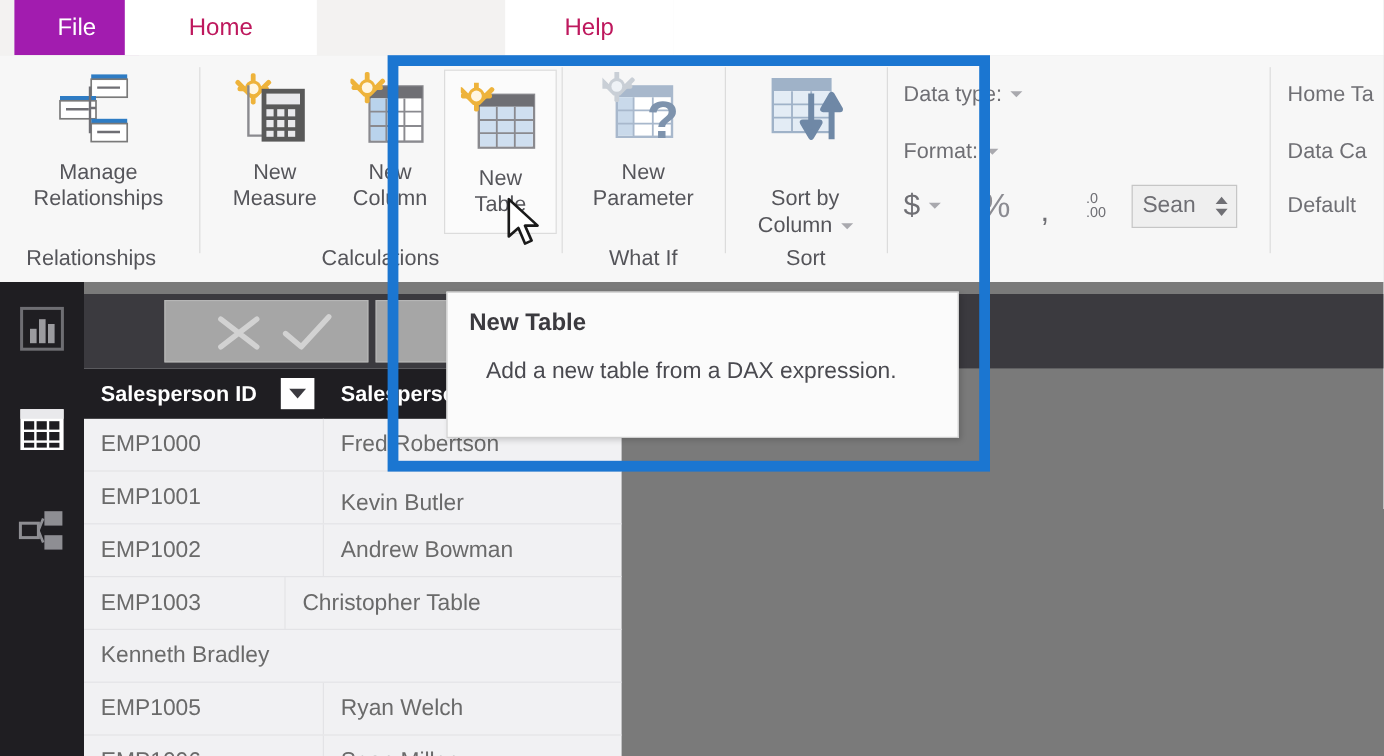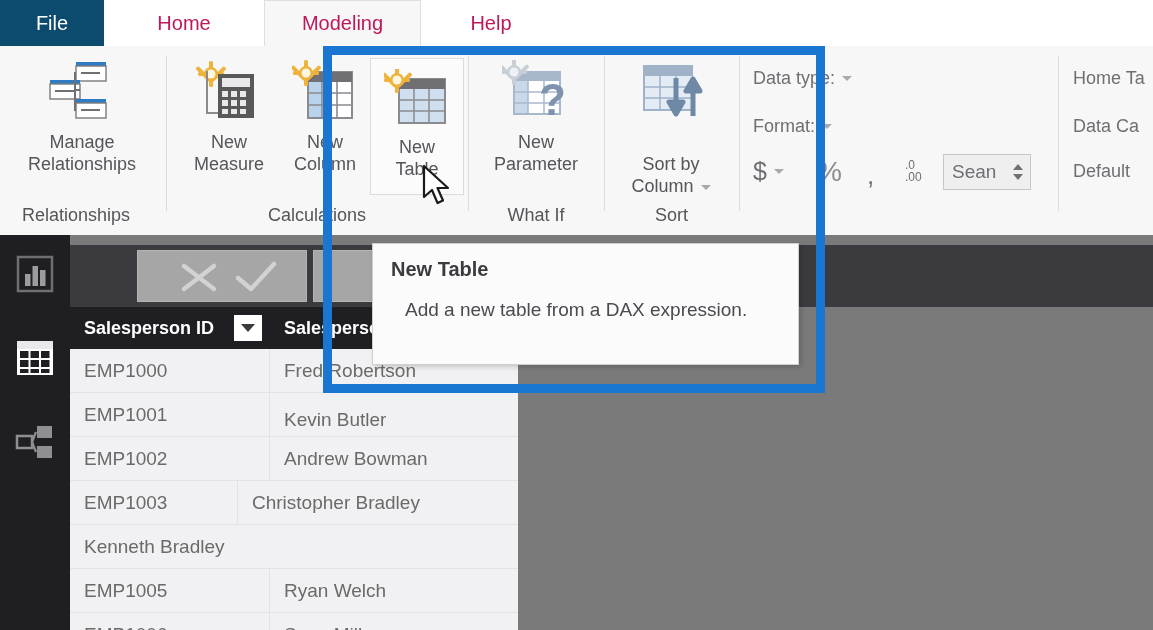--- a/index.html
+++ b/index.html
@@ -25,22 +25,22 @@
     border-bottom: 1px solid #e1dfdd;
   }
   .tab {
     position: absolute; top: 0; height: 46px;
     display: flex; align-items: center; justify-content: center;
     font-size: 20px; color: #be185d;
     cursor: default;
     box-sizing: border-box;
   }
   .tab.file {
-    left: 0; width: 104px;
-    background: #0c4a6e; color: #ffffff; justify-content: center;
+    left: 12px; width: 104px;
+    background: #a21caf; color: #ffffff; justify-content: center;
   }
   .tab.home { left: 104px; width: 160px; background: #ffffff; }
   .tab.modeling {
     left: 264px; width: 157px;
     background: #f7f7f7;
     border-left: 1px solid #dedede;
     border-right: 1px solid #dedede;
     border-top: 1px solid #dedede;
   }
   .tab.help { left: 421px; width: 140px; background: #ffffff; }
@@ -230,23 +230,20 @@
 <body>
 
 <div id="app">
 
   <div class="tabbar">
     <div class="tab file">
       <span>File</span>
     </div>
     <div class="tab home">
       <span>Home</span>
-    </div>
-    <div class="tab modeling">
-      <span>Modeling</span>
     </div>
     <div class="tab help">
       <span>Help</span>
     </div>
     <div class="tabbar-rest"></div>
   </div>
 
   <div class="ribbon">
 
     <div class="rgroup" style="left:0; width:152px;">
@@ -533,21 +530,21 @@
         <div class="grow">
           <div class="gcell" style="width: 200px;">EMP1001</div>
           <div class="gcell" style="width: 248px; margin-top: 11px;">Kevin Butler</div>
         </div>
         <div class="grow">
           <div class="gcell" style="width: 200px;">EMP1002</div>
           <div class="gcell" style="width: 248px;">Andrew Bowman</div>
         </div>
         <div class="grow">
           <div class="gcell" style="width: 168px;">EMP1003</div>
-          <div class="gcell" style="width: 248px;">Christopher Bradley</div>
+          <div class="gcell" style="width: 248px;">Christopher Table</div>
         </div>
         <div class="grow">
           <div class="gcell" style="width: 248px;">Kenneth Bradley</div>
         </div>
         <div class="grow">
           <div class="gcell" style="width: 200px;">EMP1005</div>
           <div class="gcell" style="width: 248px;">Ryan Welch</div>
         </div>
         <div class="grow">
           <div class="gcell" style="width: 200px;">EMP1006</div>

